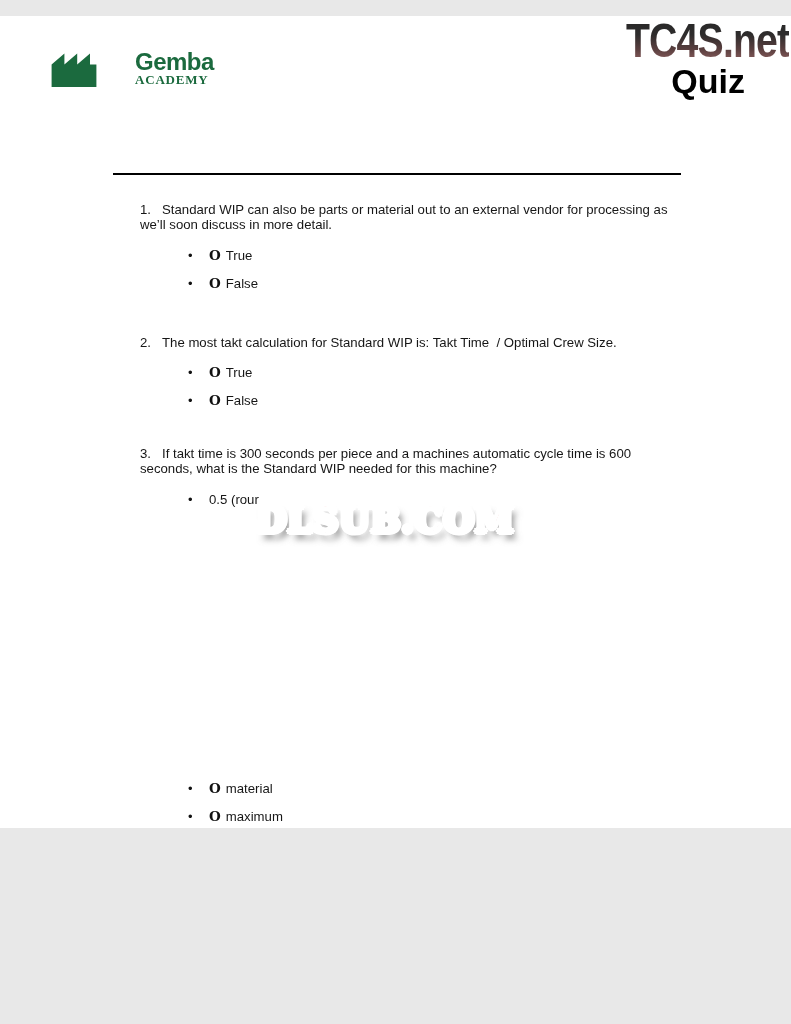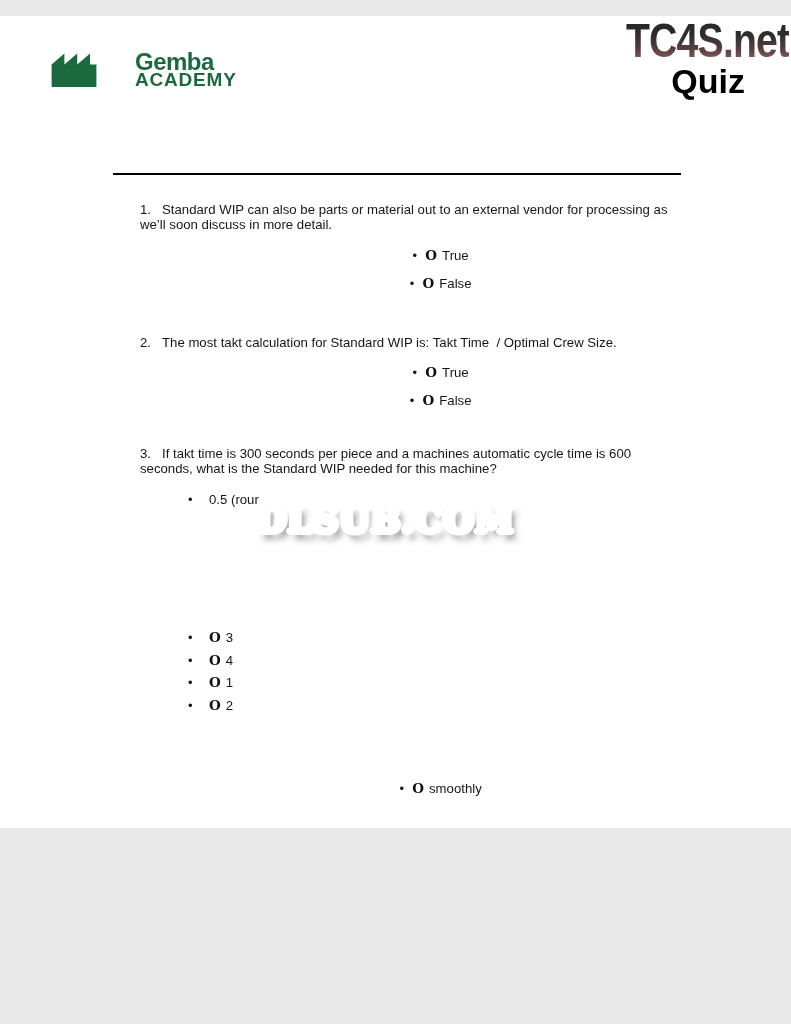--- a/index.html
+++ b/index.html
@@ -25,41 +25,41 @@
     -webkit-background-clip:text; background-clip:text;
     color:transparent;
     filter:blur(0.4px);
   }
 
   
   .logo { position:absolute; left:50px; top:28px; display:flex; align-items:flex-end;gap:32px; }
   .logo svg { display:block; margin-top:3px; }
   .logo-text { margin-left:5px; }
   .logo-name { font-weight:700; font-size:24px; line-height:22px; color:#1b6a3e; letter-spacing:-0.5px; }
-  .logo-sub  { font-weight:700; font-size:19px; line-height:14px; color:#1b6a3e; letter-spacing:0.8px; }
+  .logo-sub  { font-weight:700; font-size:13px; line-height:14px; color:#1b6a3e; letter-spacing:0.8px;font-family:Liberation Serif, serif; }
 
   
   .quiz-title {
     position:absolute; left:0; top:46px; width:745px;
     text-align:right; font-weight:700; font-size:34px; color:#000;padding-left:27px;
   }
 
   
   .meta { position:absolute; left:115px; top:122px; font-size:13.5px; line-height:17px; color:#111; }
   .meta-label { display:inline-block; width:94px; }
   .divider { position:absolute; left:113px; top:157px; width:568px; height:2px; background:#000; }
 
   
   .question { position:absolute; left:133px; width:552px; }
   .qtext { font-size:13.2px; line-height:15px; padding-left:7px; text-indent:0; color:#161616; }
   .qtext span { white-space:pre-wrap; }
   .qnum { margin-right:11px; }
   ul.opts { list-style:none; margin:0; padding:0 0 0 55px; }
   ul.opts li { line-height:15px; font-size:13.2px; }
-  .opts-28 li { margin-bottom:13px;text-align:center; }
+  .opts-28 li { margin-bottom:13px; }
   .opts-31 li { margin-bottom:16px; }
   .opts-22 li { margin-bottom:7.5px; }
   .bullet { display:inline-block; width:21px; font-size:13px; color:#111; }
   .radio  { font-family:"DejaVu Serif", serif; font-weight:700; font-size:13.5px; margin-right:5px; color:#111; }
   .olabel { color:#161616; }
 
   .q1 { top:186px; } .q1 ul { margin-top:16px; }
   .q2 { top:319px; } .q2 ul { margin-top:15px; }
   .q3 { top:430px; } .q3 ul { margin-top:16px; }
   .q4 { top:594px; } .q4 ul { margin-top:20px; }
@@ -134,31 +134,26 @@
   </section>
 
   <section class="question q3">
     <p class="qtext"><span class="qnum">3.</span><span>If takt time is 300 seconds per piece and a machines automatic cycle time is 600 seconds, what is the Standard WIP needed for this machine?</span></p>
     <ul class="opts opts-31">
       <li><span class="bullet">•</span><span class="olabel">0.5 (rour</span></li>
     </ul>
   </section>
 
   <section class="question q4">
-    <ul class="opts opts-22">
-      <li><span class="bullet">•</span><span class="radio">O</span><span class="olabel">3</span></li>
-      <li><span class="bullet">•</span><span class="radio">O</span><span class="olabel">4</span></li>
-      <li><span class="bullet">•</span><span class="radio">O</span><span class="olabel">1</span></li>
-      <li><span class="bullet">•</span><span class="radio">O</span><span class="olabel">2</span></li>
-    </ul>
   </section>
 
   <section class="question q5">
     <ul class="opts opts-28">
-      <li><span class="bullet">•</span><span class="radio">O</span><span class="olabel">smoothly</span></li>
+      <li><span class="bullet">•</span><span class="radio">O</span><span class="olabel">material</span></li>
+      <li><span class="bullet">•</span><span class="radio">O</span><span class="olabel">maximum</span></li>
     </ul>
   </section>
 
   <div class="wm-dlsub">DLSUB.COM</div>
 
   <div class="wm-traders">TradersXtreme.com</div>
 
 </div>
 
 </body></html>

